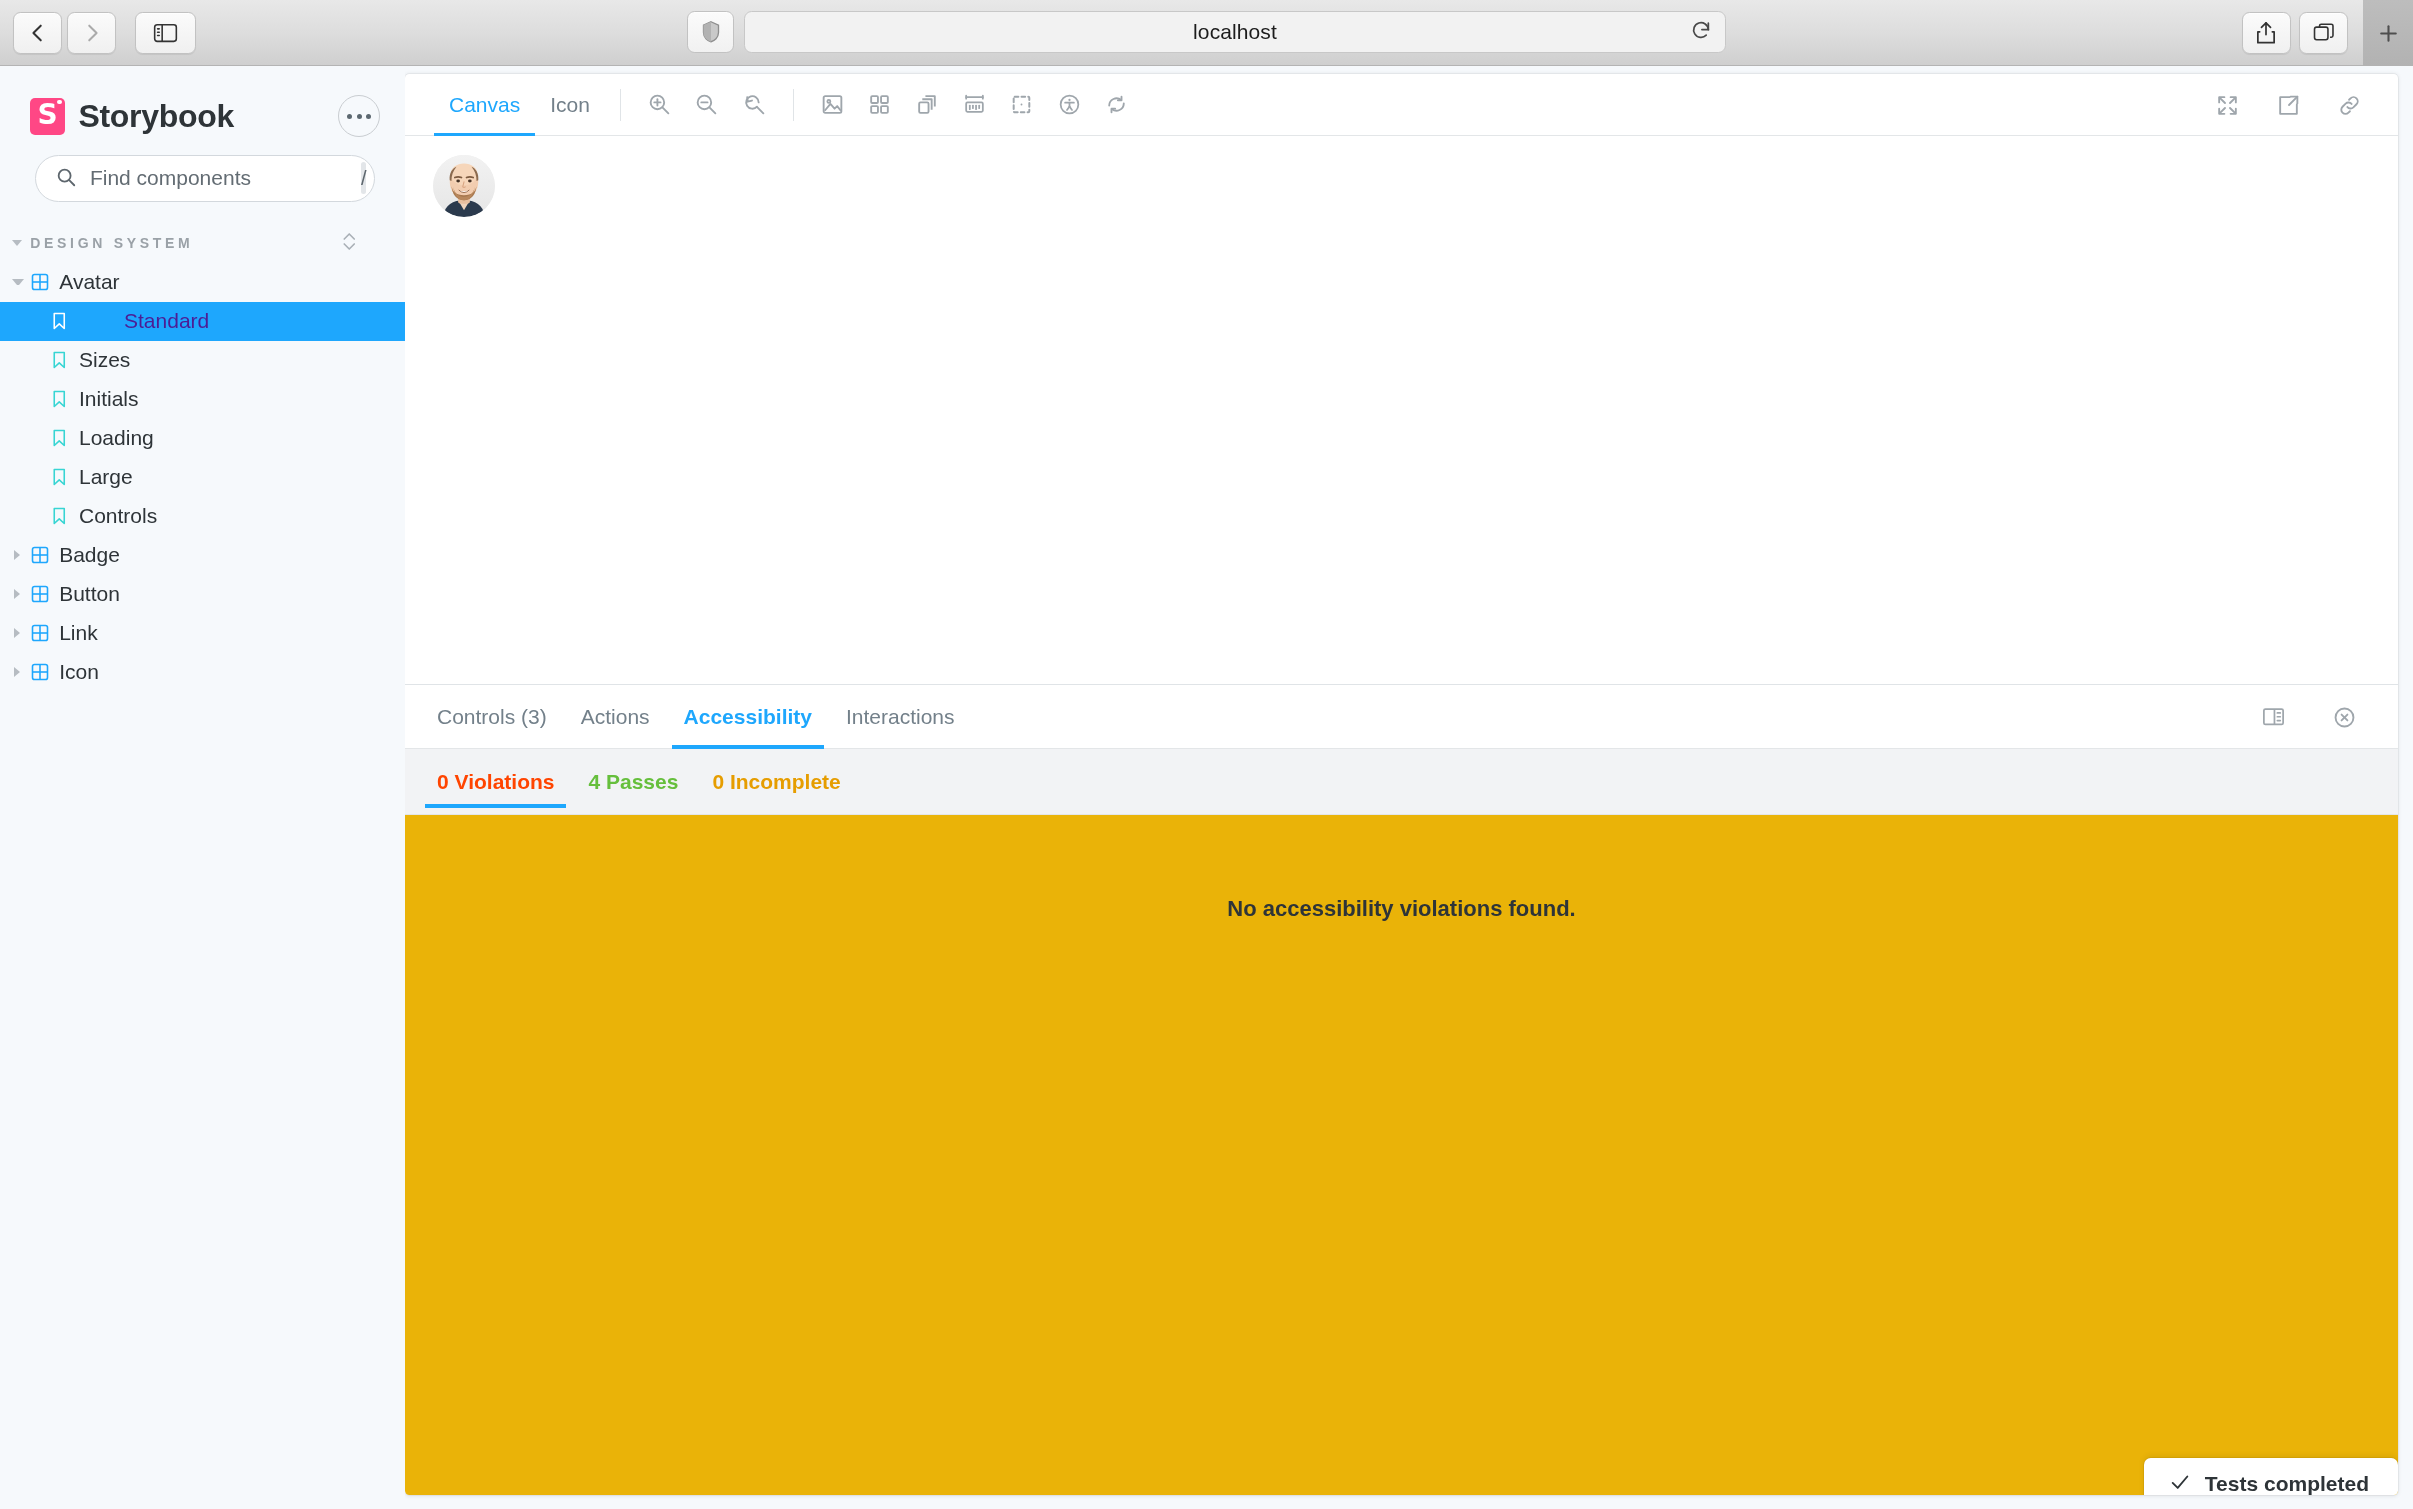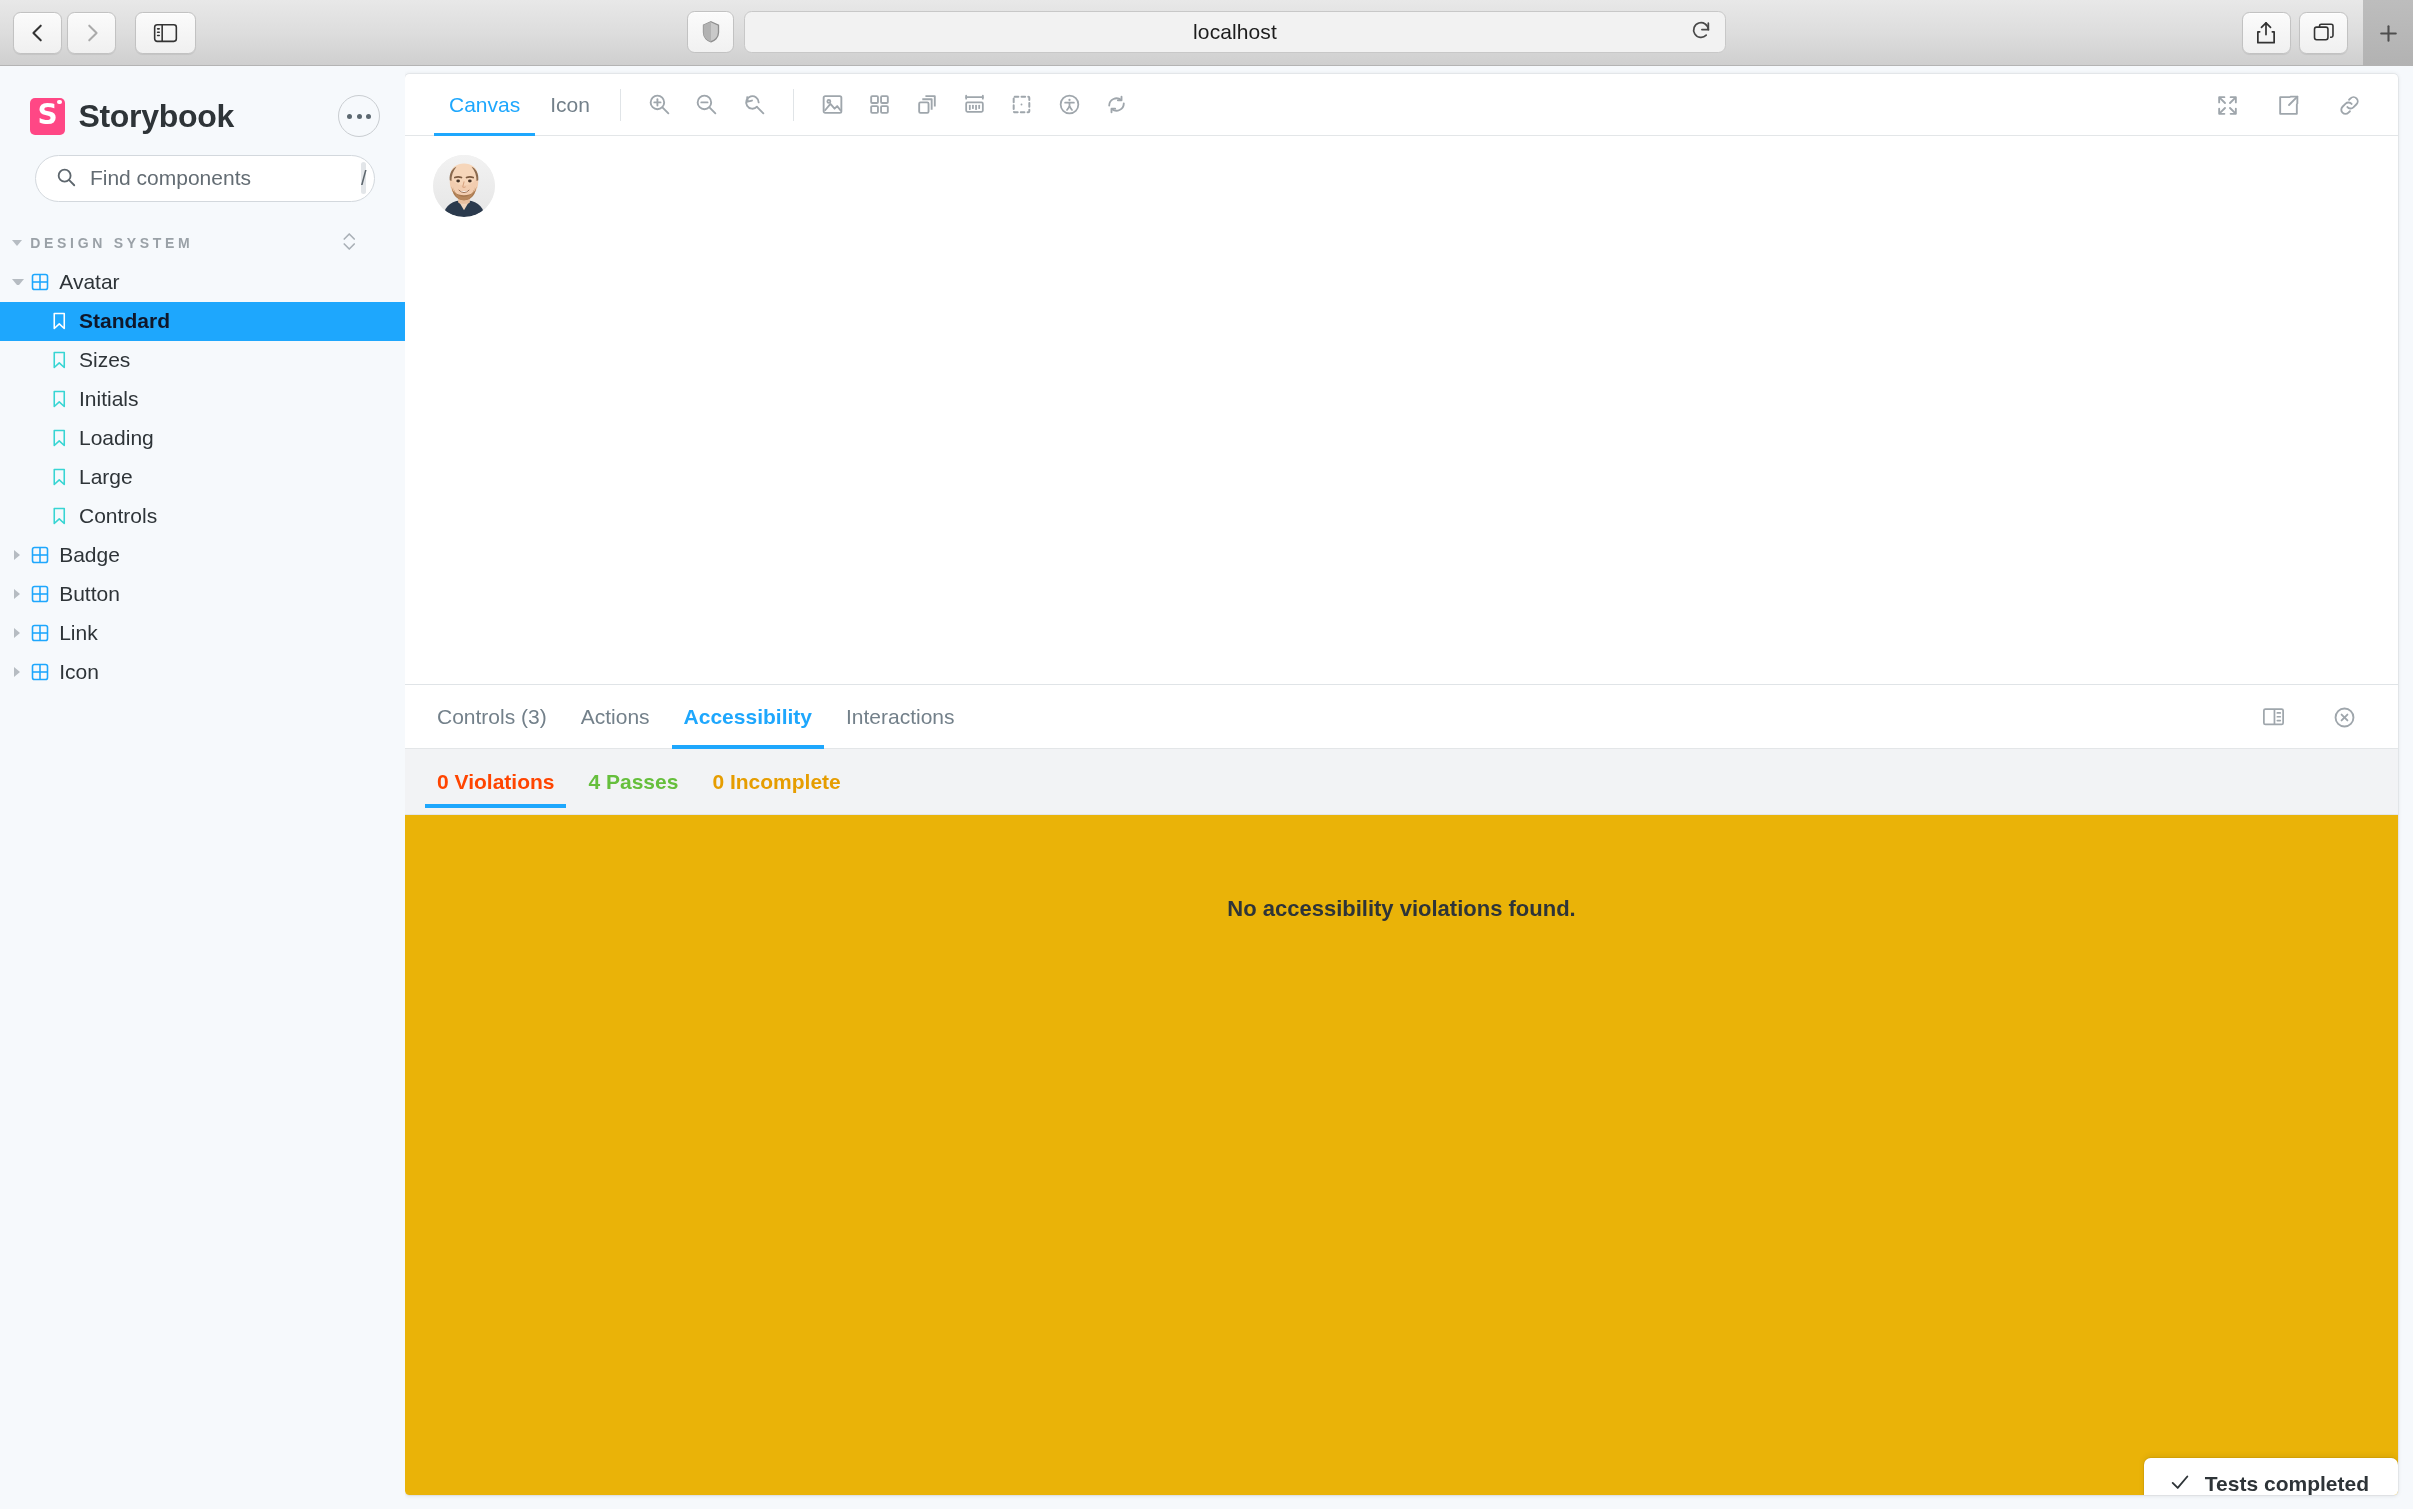--- a/index.html
+++ b/index.html
@@ -151,21 +151,21 @@
     border-top: 6.7px solid #b6bcc2; margin-right: 6.7px; flex: 0 0 11.8px;
   }
   .tree-row .caret-right {
     width: 0; height: 0; border-top: 5.9px solid transparent; border-bottom: 5.9px solid transparent;
     border-left: 6.7px solid #b6bcc2; margin-right: 6.7px; margin-left: 2.5px; flex: 0 0 9.2px;
   }
   .tree-row .icon-slot { width: 29px; display: flex; align-items: center; justify-content: flex-start; }
   .tree-row .label { font-size: 21px; color: #2e3438; }
   .tree-row.story { padding-left: 50px; }
   .tree-row.selected { background: #1ea7fd; }
-  .tree-row.selected .label { color: #0f172a; font-weight: bold; }
+  .tree-row.selected .label { color: #4c1d95; font-weight: normal; margin-left: 45px; }
 
   
   .main {
     flex: 1; height: 100%;
     padding: 8.4px 15px 15px 0;
     display: flex; flex-direction: column;
   }
   .main-inner {
     flex: 1; background: #fff;
     border-radius: 4.2px;

